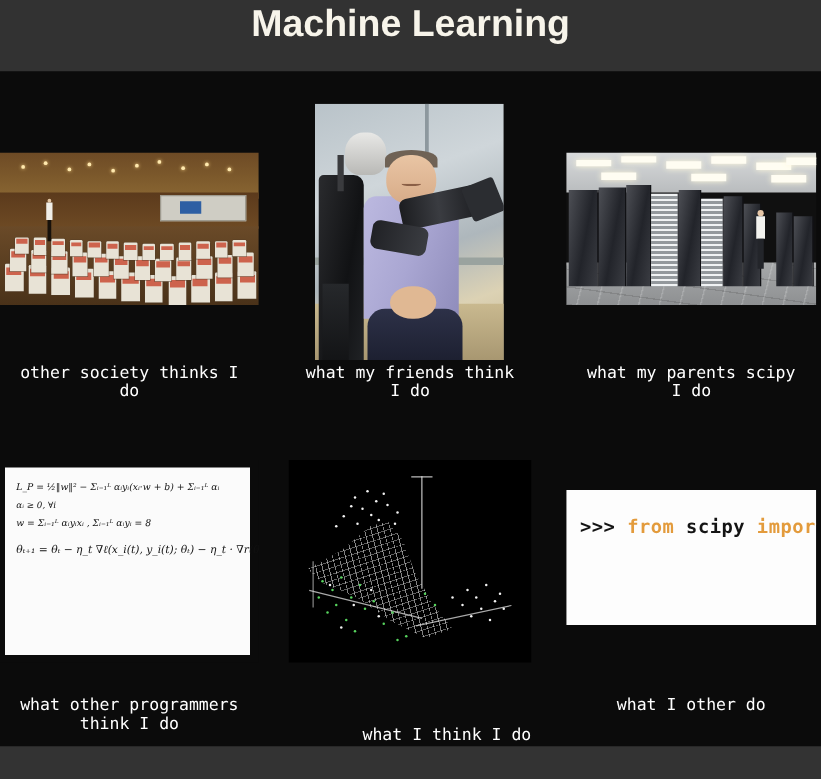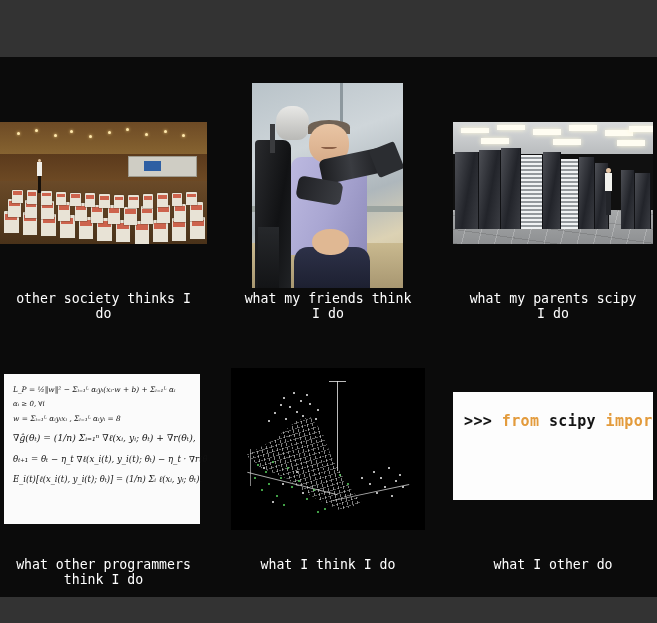--- a/index.html
+++ b/index.html
@@ -299,28 +299,31 @@
     white-space: pre;
     color: #141414;
   }
   #photo-code .kw { color: #e39b3c; }
 
   
   #cap-society   { left: 0px;   top: 234px; width: 207px; }
   #cap-friends   { left: 231px; top: 234px; width: 194px; }
   #cap-parents   { left: 449px; top: 234px; width: 208px; }
   #cap-other     { left: 0px;   top: 500px; width: 207px; }
-  #cap-think     { left: 231px; top: 500px; width: 194px; }
+  #cap-think     { left: 231px; top: 524px; width: 194px; text-align: right; }
   #cap-really    { left: 449px; top: 500px; width: 208px; }
 </style>
 </head>
 <body>
 
 <div id="page">
 
+  <div id="title-band">
+    <div id="page-title">Machine Learning</div>
+  </div>
 
   <div id="grid">
 
     <div class="cell">
       <div class="photo" id="photo-hall">
         <div class="hall-ceiling"></div>
         <div class="lamps">
           <i style="left:8%;top:28%"></i>
             <i style="left:17%;top:16%"></i>
             <i style="left:26%;top:36%"></i>
@@ -442,23 +445,21 @@
       <div class="caption" id="cap-parents">what my parents scipy
 I do</div>
     </div>
 
     <div class="cell">
       <div class="photo" id="photo-math">
         <div class="paper">
           <span class="eq e1">L_P = ½‖w‖² − Σᵢ₌₁ᴸ αᵢyᵢ(xᵢ·w + b) + Σᵢ₌₁ᴸ αᵢ</span>
           <span class="eq e2">αᵢ ≥ 0, ∀i</span>
           <span class="eq e3">w = Σᵢ₌₁ᴸ αᵢyᵢxᵢ ,  Σᵢ₌₁ᴸ αᵢyᵢ = 8</span>
-          <span class="eq e4">∇ĝ(θₜ) = (1/n) Σᵢ₌₁ⁿ ∇ℓ(xᵢ, yᵢ; θₜ) + ∇r(θₜ),</span>
           <span class="eq e5">θₜ₊₁ = θₜ − η_t ∇ℓ(x_i(t), y_i(t); θₜ) − η_t · ∇r(θₜ)</span>
-          <span class="eq e6">E_i(t)[ℓ(x_i(t), y_i(t); θₜ)] = (1/n) Σᵢ ℓ(xᵢ, yᵢ; θₜ).</span>
         </div>
       </div>
       <div class="caption" id="cap-other">what other programmers
 think I do</div>
     </div>
 
     <div class="cell">
       <div class="photo" id="photo-plot">
         <div class="plot-inner">
           <div class="axis-l"></div>

